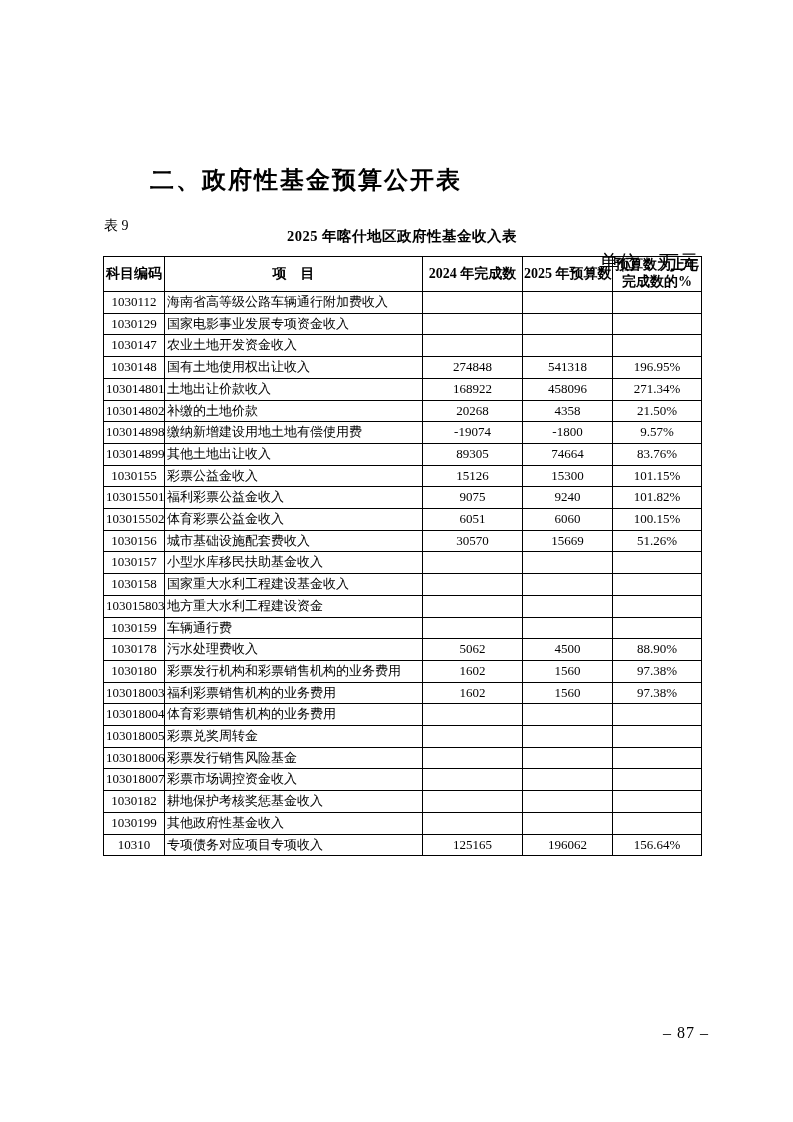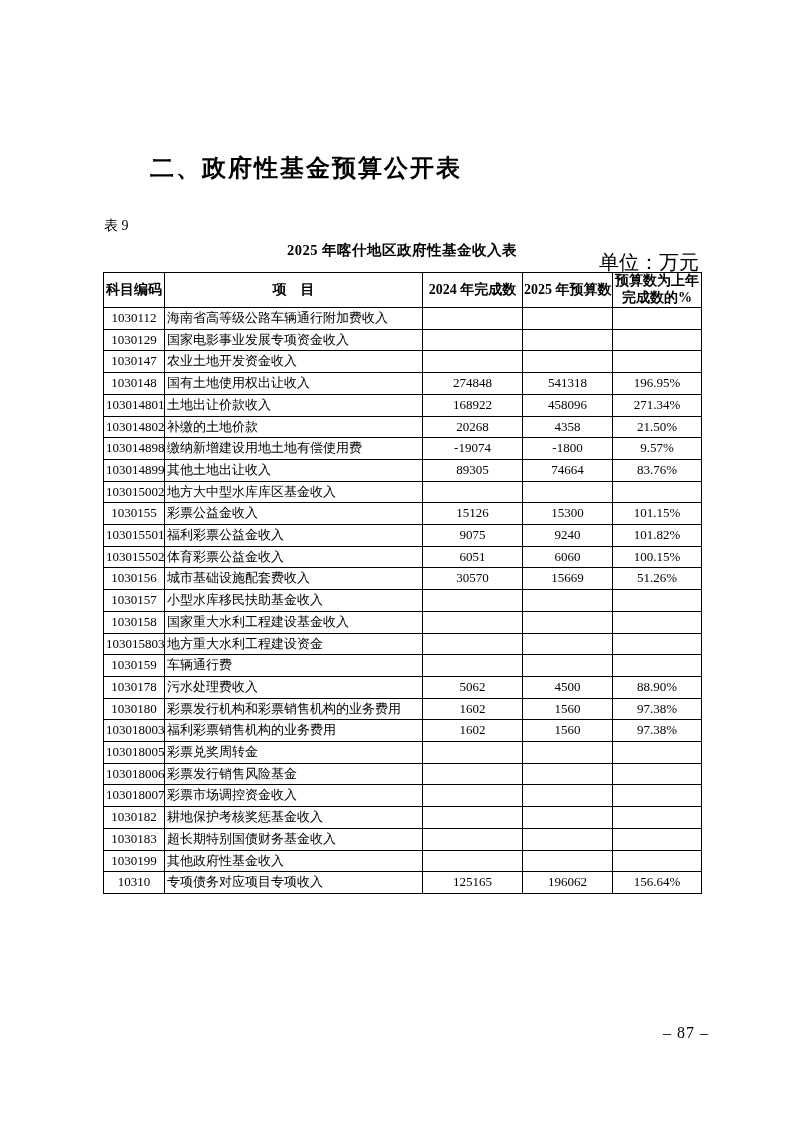--- a/index.html
+++ b/index.html
@@ -8,56 +8,56 @@
     width: 793px;
     height: 1122px;
     background: #ffffff;
     color: #000000;
     font-family: "Liberation Serif", "DejaVu Serif", serif;
     overflow: hidden;
   }
   .heading {
     position: absolute;
     left: 150px;
-    top: 152px;
+    top: 164px;
     margin: 0;
     font-size: 24px;
     font-weight: bold;
     letter-spacing: 2px;
     font-family: "Liberation Serif", "DejaVu Serif", serif;
   }
   .table-label {
     position: absolute;
     left: 104px;
     top: 206px;
     font-size: 14px;
     margin-top: 11px;
   }
   .table-title {
     position: absolute;
     left: 103px;
-    top: 241px;
+    top: 227px;
     width: 598px;
     text-align: center;
     font-size: 14.5px;
     font-weight: bold;
     letter-spacing: 0.5px;
   }
   .unit-label {
     position: absolute;
     left: 103px;
     top: 249px;
     width: 596px;
     text-align: right;
     font-size: 20px;
   }
   table.budget-table {
     position: absolute;
     left: 103px;
-    top: 272px;
+    top: 256px;
     width: 598px;
     border-collapse: collapse;
     table-layout: fixed;
     border: 1.5px solid #000;
   }
   .budget-table th, .budget-table td {
     border: 1px solid #000;
     overflow: hidden;
     white-space: nowrap;
   }
@@ -174,27 +174,20 @@
     <td class="cell-num">9.57%</td>
   </tr>
         <tr>
     <td class="cell-code">103014899</td>
     <td class="cell-item">其他土地出让收入</td>
     <td class="cell-num">89305</td>
     <td class="cell-num">74664</td>
     <td class="cell-num">83.76%</td>
   </tr>
         <tr>
-    <td class="cell-code">103015002</td>
-    <td class="cell-item">地方大中型水库库区基金收入</td>
-    <td class="cell-num"></td>
-    <td class="cell-num"></td>
-    <td class="cell-num"></td>
-  </tr>
-        <tr>
     <td class="cell-code">1030155</td>
     <td class="cell-item">彩票公益金收入</td>
     <td class="cell-num">15126</td>
     <td class="cell-num">15300</td>
     <td class="cell-num">101.15%</td>
   </tr>
         <tr>
     <td class="cell-code">103015501</td>
     <td class="cell-item">福利彩票公益金收入</td>
     <td class="cell-num">9075</td>
@@ -258,20 +251,27 @@
     <td class="cell-num">97.38%</td>
   </tr>
         <tr>
     <td class="cell-code">103018003</td>
     <td class="cell-item">福利彩票销售机构的业务费用</td>
     <td class="cell-num">1602</td>
     <td class="cell-num">1560</td>
     <td class="cell-num">97.38%</td>
   </tr>
         <tr>
+    <td class="cell-code">103018004</td>
+    <td class="cell-item">体育彩票销售机构的业务费用</td>
+    <td class="cell-num"></td>
+    <td class="cell-num"></td>
+    <td class="cell-num"></td>
+  </tr>
+        <tr>
     <td class="cell-code">103018005</td>
     <td class="cell-item">彩票兑奖周转金</td>
     <td class="cell-num"></td>
     <td class="cell-num"></td>
     <td class="cell-num"></td>
   </tr>
         <tr>
     <td class="cell-code">103018006</td>
     <td class="cell-item">彩票发行销售风险基金</td>
     <td class="cell-num"></td>
@@ -281,27 +281,20 @@
         <tr>
     <td class="cell-code">103018007</td>
     <td class="cell-item">彩票市场调控资金收入</td>
     <td class="cell-num"></td>
     <td class="cell-num"></td>
     <td class="cell-num"></td>
   </tr>
         <tr>
     <td class="cell-code">1030182</td>
     <td class="cell-item">耕地保护考核奖惩基金收入</td>
-    <td class="cell-num"></td>
-    <td class="cell-num"></td>
-    <td class="cell-num"></td>
-  </tr>
-        <tr>
-    <td class="cell-code">1030183</td>
-    <td class="cell-item">超长期特别国债财务基金收入</td>
     <td class="cell-num"></td>
     <td class="cell-num"></td>
     <td class="cell-num"></td>
   </tr>
         <tr>
     <td class="cell-code">1030199</td>
     <td class="cell-item">其他政府性基金收入</td>
     <td class="cell-num"></td>
     <td class="cell-num"></td>
     <td class="cell-num"></td>

